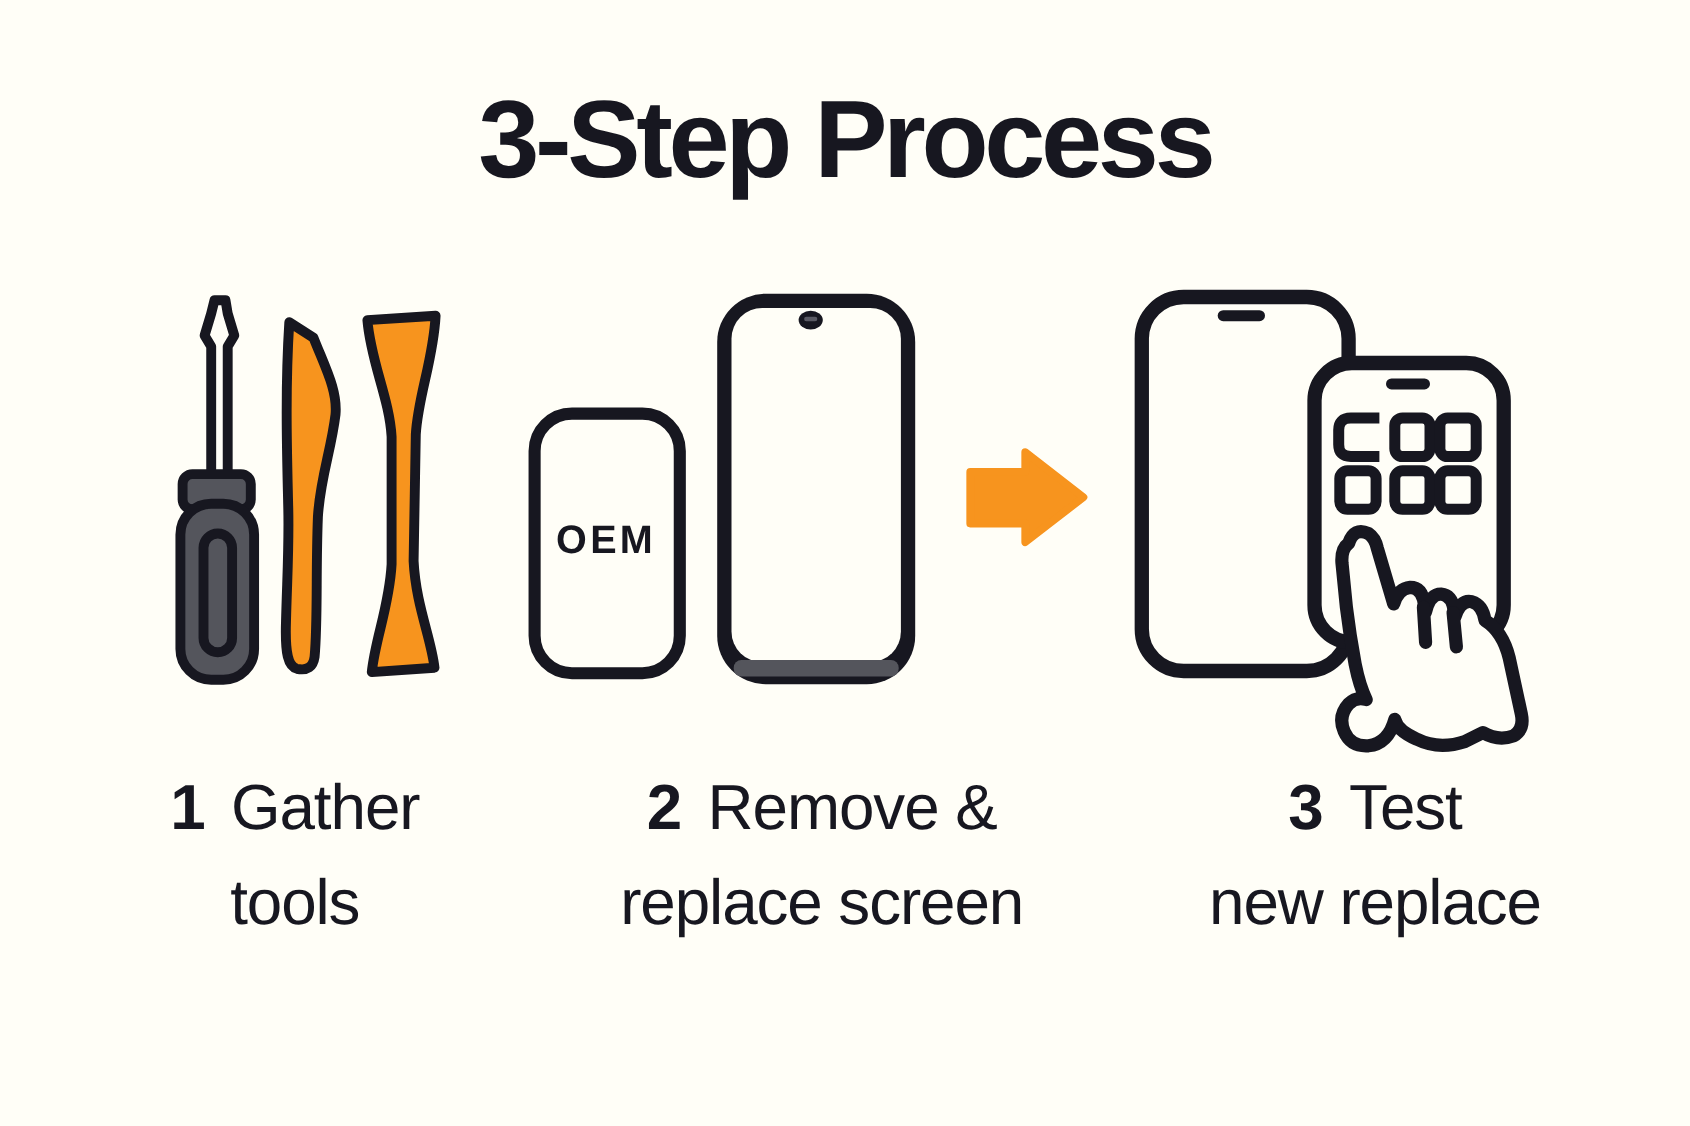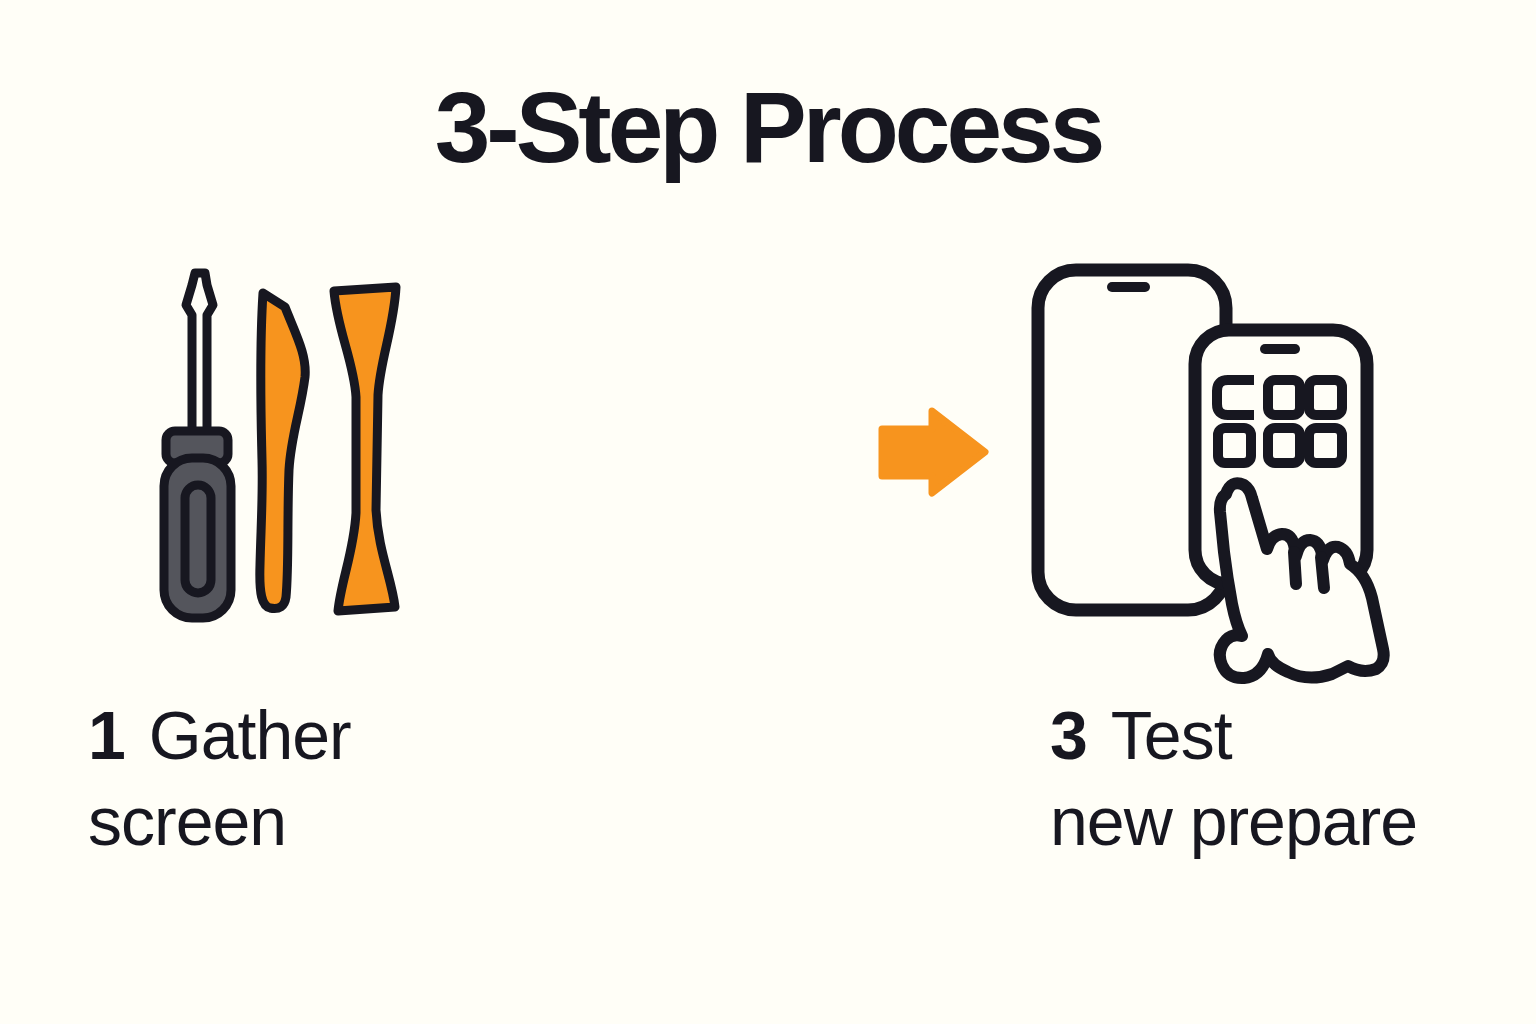--- a/index.html
+++ b/index.html
@@ -21,21 +21,22 @@
     text-align: center;
     font-size: 100px;
     font-weight: 700;
     letter-spacing: -4px;
     color: #171720;
     line-height: 1.1;
   }
   .icon-group { position: absolute; }
   .caption {
     position: absolute;
-    font-size: 68px;
+    text-align: center;
+    font-size: 58px;
     letter-spacing: -1px;
     color: #171720;
     line-height: 86px;
     font-weight: 400;
   }
   .caption .num {
     font-weight: 700;
     margin-right: 24px;
   }
   .cap-1 { left: 88px;  top: 692px; width: 360px; }
@@ -74,20 +75,36 @@
                C 244 62 230 95 228 130
                L 226 245
                C 228 285 242 315 245 342
                L 188 346
                C 191 316 204 286 206 248
                L 206 132
                C 204 97 187 64 184 26 Z" fill="#F7941E" stroke="#171720" stroke-width="9" stroke-linejoin="round"></path>
     </svg>
   </div>
 
+  <div class="icon-group" style="left:480px; top:258px;">
+    <svg width="370" height="372" viewBox="0 0 370 372">
+
+      <rect x="6" y="118" width="132" height="236" rx="34" fill="#FFFEF7" stroke="#171720" stroke-width="11"></rect>
+      <text x="71" y="245" text-anchor="middle" font-family="Liberation Sans, sans-serif" font-size="36" font-weight="700" letter-spacing="3" fill="#171720">OEM</text>
+
+      <rect x="172" y="9" width="180" height="355" rx="44" fill="#171720"></rect>
+
+      <rect x="185" y="22" width="154" height="322" rx="28" fill="#FFFEF7"></rect>
+
+      <rect x="187" y="342" width="150" height="15" rx="7" fill="#54555C"></rect>
+
+      <ellipse cx="257" cy="33" rx="11" ry="8.5" fill="#171720"></ellipse>
+      <line x1="253" y1="32" x2="261" y2="32" stroke="#5a5a64" stroke-width="4" stroke-linecap="round"></line>
+    </svg>
+  </div>
 
   <div class="icon-group" style="left:876px; top:388px;">
     <svg width="115" height="118" viewBox="0 0 115 118">
       <path d="M 6 41 H 56 V 23 L 109 64 L 56 105 V 88 H 6 Z" fill="#F7941E" stroke="#F7941E" stroke-width="7" stroke-linejoin="round"></path>
     </svg>
   </div>
 
   <div class="icon-group" style="left:1030px; top:252px;">
     <svg width="365" height="445" viewBox="0 0 365 445">
 
@@ -135,22 +152,26 @@
                Q 189 247 196 242 Z" fill="#FFFEF7" stroke="#171720" stroke-width="12" stroke-linejoin="round" stroke-linecap="round"></path>
       <g fill="none" stroke="#171720" stroke-width="12" stroke-linecap="round">
         <path d="M 264 300 L 266 332"></path>
         <path d="M 291 305 L 294 336"></path>
       </g>
     </svg>
   </div>
 
   <div class="caption cap-1">
     <div><span class="num">1</span><span>Gather</span></div>
-    <div>screen</div>
+    <div>tools</div>
   </div>
 
+  <div class="caption cap-2">
+    <div><span class="num">2</span><span>Remove &amp;</span></div>
+    <div>replace screen</div>
+  </div>
 
   <div class="caption cap-3">
     <div><span class="num">3</span><span>Test</span></div>
-    <div>new prepare</div>
+    <div>new replace</div>
   </div>
 
 </div>
 
 </body></html>

